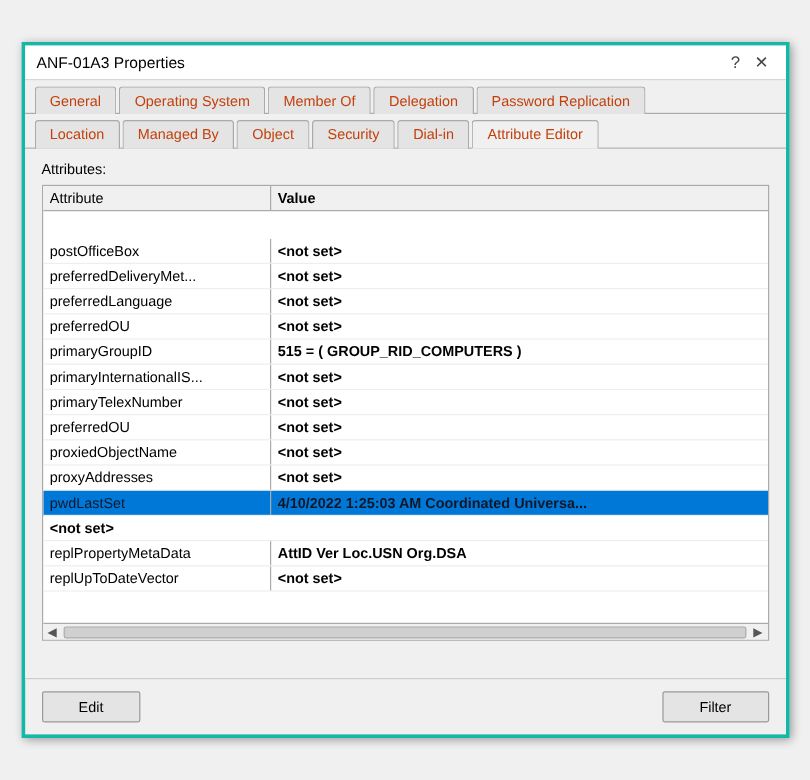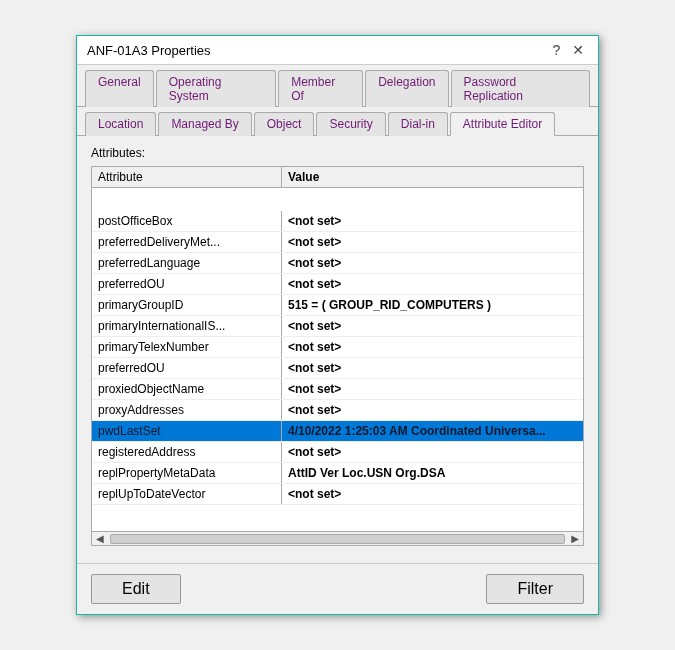--- a/index.html
+++ b/index.html
@@ -8,23 +8,23 @@
       display: flex;
       justify-content: center;
       align-items: center;
       width: 675px;
       height: 650px;
       font-family: "Segoe UI", Tahoma, sans-serif;
       font-size: 12px;
     }
     .dialog {
       background: #f0f0f0;
-      border: 1px solid #14b8a6;
+      border: 3px solid #14b8a6;
       box-shadow: 2px 2px 8px rgba(0,0,0,0.4);
-      width: 523px;
+      width: 640px;
       min-height: 580px;
       display: flex;
       flex-direction: column;
     }
     .title-bar {
       background: #fff;
       border-bottom: 1px solid #ccc;
       padding: 6px 10px;
       display: flex;
       justify-content: space-between;
@@ -52,21 +52,21 @@
       padding: 4px 8px 0 8px;
       gap: 2px;
     }
     .tab {
       background: #e4e4e4;
       border: 1px solid #aaa;
       border-bottom: none;
       padding: 4px 12px;
       cursor: pointer;
       font-size: 12px;
-      color: #701a75;
+      color: #c2410c;
       border-radius: 3px 3px 0 0;
       position: relative;
       bottom: -1px;
     }
     .tab.active {
       background: #f0f0f0;
       border-bottom: 1px solid #f0f0f0;
       z-index: 1;
     }
     .content-area {
@@ -151,21 +151,21 @@
     .footer {
       display: flex;
       justify-content: space-between;
       padding: 10px 14px;
       border-top: 1px solid #ccc;
     }
     .btn {
       background: #e4e4e4;
       border: 1px solid #999;
       padding: 5px 30px;
-      font-size: 16px;
+      font-size: 12px;
       cursor: pointer;
       border-radius: 2px;
     }
   </style>
 </head>
 <body>
 
 <div class="dialog">
 
   <div class="title-bar">
@@ -242,21 +242,20 @@
           </div>
           <div class="table-row">
             <div class="col-attr">proxyAddresses</div>
             <div class="col-val">&lt;not set&gt;</div>
           </div>
           <div class="table-row selected">
             <div class="col-attr">pwdLastSet</div>
             <div class="col-val">4/10/2022 1:25:03 AM Coordinated Universa...</div>
           </div>
           <div class="table-row">
-            <div class="col-attr">registeredAddress</div>
             <div class="col-val">&lt;not set&gt;</div>
           </div>
           <div class="table-row">
             <div class="col-attr">replPropertyMetaData</div>
             <div class="col-val">AttID  Ver   Loc.USN        Org.DSA</div>
           </div>
           <div class="table-row">
             <div class="col-attr">replUpToDateVector</div>
             <div class="col-val">&lt;not set&gt;</div>
           </div>

